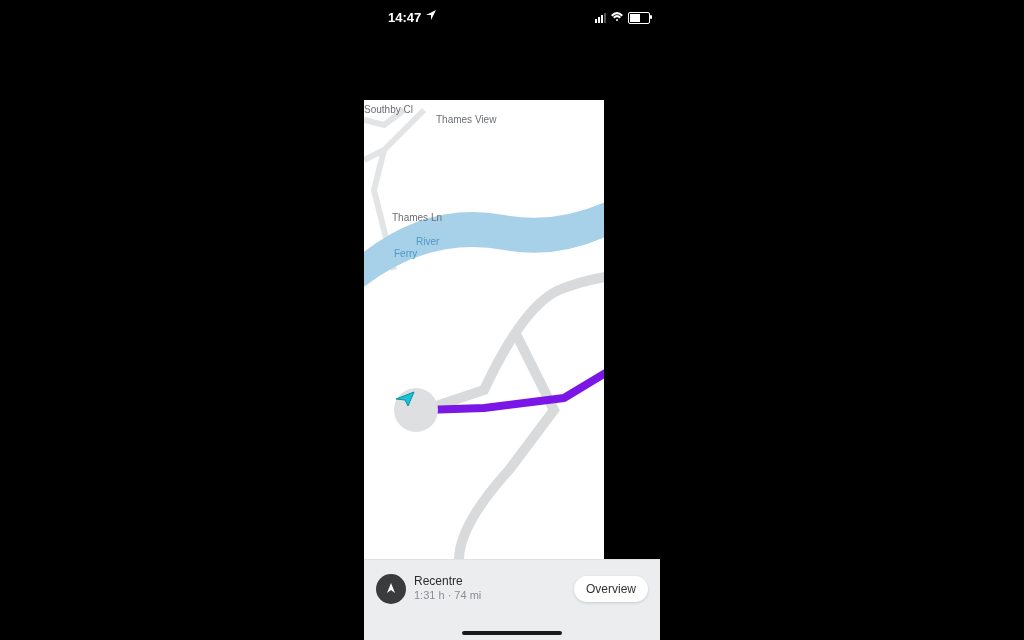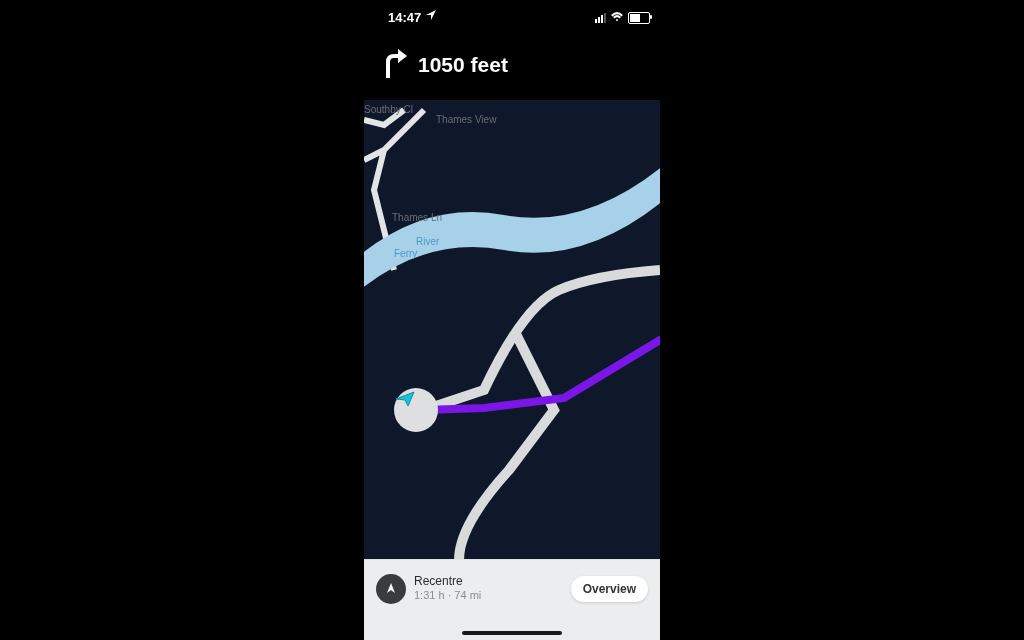--- a/index.html
+++ b/index.html
@@ -9,31 +9,31 @@
   .status .loc{position:absolute;left:62px;top:10px;font-size:11px}
   .status .right{position:absolute;right:10px;top:10px;display:flex;gap:4px;align-items:center}
   .bars{display:inline-flex;gap:1px;align-items:flex-end}
   .bars i{width:2px;background:#fff;display:inline-block}
   .bars i:nth-child(1){height:4px}.bars i:nth-child(2){height:6px}.bars i:nth-child(3){height:8px}.bars i:nth-child(4){height:10px;background:#555}
   .batt{width:20px;height:10px;border:1px solid #fff;border-radius:2px;position:relative}
   .batt::after{content:"";position:absolute;right:-3px;top:2px;width:2px;height:4px;background:#fff;border-radius:1px}
   .batt i{position:absolute;left:1px;top:1px;bottom:1px;width:50%;background:#fff}
   .dir{position:absolute;left:14px;top:46px;display:flex;align-items:center;gap:10px;color:#fff}
   .dir .dist{font-size:21px;font-weight:700}
-  .map{position:absolute;left:0;top:100px;width:296px;height:460px;background:#0f172a;overflow:hidden}
+  .map{position:absolute;left:0;top:100px;width:240px;height:460px;background:#ffffff;overflow:hidden}
   .map svg{position:absolute;left:0;top:0}
   .lbl{position:absolute;font-size:10px;color:#6a6e73}
   .lbl.blue{color:#4d98c9}
   .curpos{position:absolute;left:30px;top:288px;width:44px;height:44px;border-radius:50%;background:#dedfe1;display:flex;align-items:center;justify-content:center}
   .bottom{position:absolute;left:0;bottom:0;width:296px;height:80px;background:#ecedee;border-top:1px solid #e1e2e3}
   .bottom .comp{position:absolute;left:12px;top:14px;width:30px;height:30px;border-radius:50%;background:#3a3b3d;display:flex;align-items:center;justify-content:center}
   .bottom .info{position:absolute;left:50px;top:14px}
   .bottom .title{font-size:12px;color:#2a2c2e}
   .bottom .sub{font-size:11px;color:#8a8d91;margin-top:1px}
-  .bottom .ov{position:absolute;right:12px;top:16px;background:#fff;border-radius:14px;padding:6px 12px;font-size:12px;font-weight:700;color:#333;box-shadow:0 1px 3px rgba(0,0,0,.15)}
+  .bottom .ov{position:absolute;right:12px;top:16px;background:#fff;border-radius:14px;padding:6px 12px;font-size:12px;font-weight:400;color:#333;box-shadow:0 1px 3px rgba(0,0,0,.15)}
   .homebar{position:absolute;bottom:5px;left:50%;transform:translateX(-50%);width:100px;height:4px;border-radius:3px;background:#1a1a1a}
 </style>
 </head>
 <body>
 
 <div class="phone">
 
   <div class="status">
     <span class="time">14:47</span>
     <span class="loc">
@@ -52,28 +52,20 @@
         <svg width="14" height="10" viewBox="0 0 14 10">
             <path d="M7 9 A1 1 0 1 0 7 7 A1 1 0 1 0 7 9 M3 5 Q7 1 11 5 L9.5 6.5 Q7 4 4.5 6.5 Z M1 3 Q7 -3 13 3 L11.5 4.5 Q7 0 2.5 4.5 Z" fill="#fff"></path>
           </svg>
       </span>
       <span class="batt">
           <i></i>
         </span>
     </span>
   </div>
 
-  <div class="dir">
-    <span>
-      <svg width="30" height="34" viewBox="0 0 30 34">
-          <path d="M8 32 L8 16 Q8 8 16 8 L20 8 L20 3 L29 10 L20 17 L20 12 L16 12 Q12 12 12 16 L12 32 Z" fill="#fff"></path>
-        </svg>
-    </span>
-    <span class="dist">1050 feet</span>
-  </div>
 
   <div class="map">
     <svg width="296" height="460">
 
       <path d="M0 60 L20 50 L60 10 M20 50 L10 90 L30 170 M0 20 L20 25 L40 10" stroke="#e3e4e5" stroke-width="6" fill="none"></path>
       <path d="M296 170 Q230 175 195 190 Q160 205 120 290 L60 310 M150 230 L190 310 L145 370 Q95 425 95 460" stroke="#d9dadb" stroke-width="10" fill="none"></path>
 
       <path d="M-10 160 Q60 100 140 115 Q220 130 300 65 L300 100 Q220 165 140 150 Q60 135 -10 195 Z" fill="#a6d1e8"></path>
 
       <path d="M60 310 L120 308 L200 298 L296 240" stroke="#7b17e6" stroke-width="8" fill="none" stroke-linecap="round" stroke-linejoin="round"></path>

